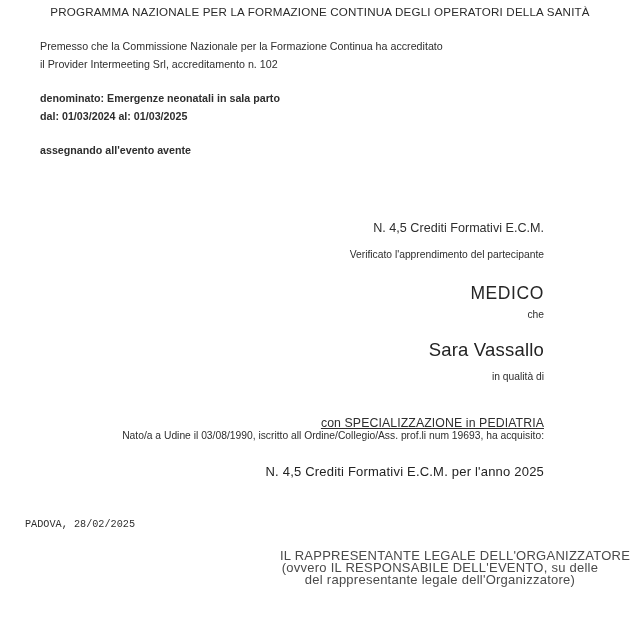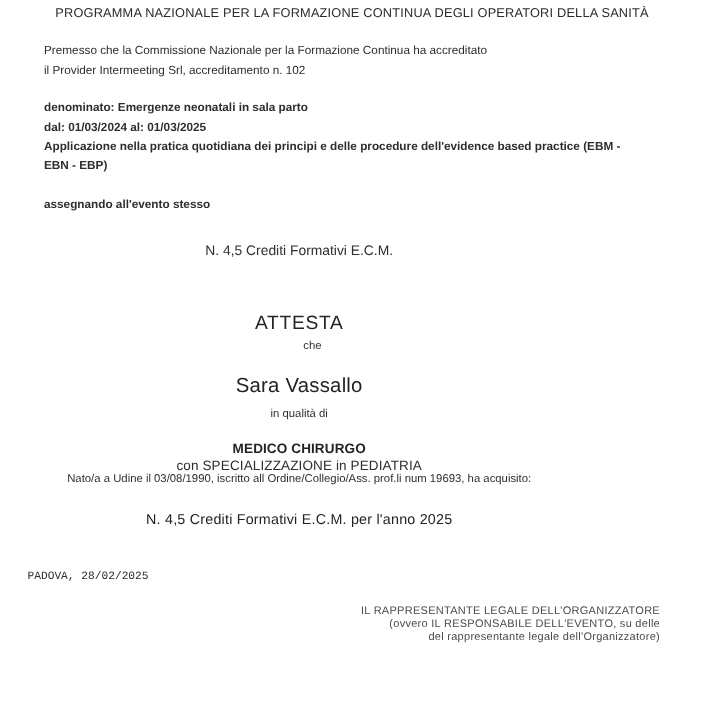--- a/index.html
+++ b/index.html
@@ -65,42 +65,41 @@
   }
   .spacer-para {
     height: 17px;
   }
 
   
   .center-line {
     position: absolute;
     left: 0;
     width: 544px;
-    text-align: center;
+    text-align: right;
     color: #2e2e2e;
     white-space: nowrap;
   }
   .credits-1 {
     top: 221px;
     font-size: 12.6px;
   }
   .verificato {
     top: 249px;
     font-size: 10.3px;
   }
   .attesta {
     top: 283px;
     font-size: 17.5px;
     letter-spacing: 0.6px;
     color: #262626;
   }
   .che {
     top: 309px;
     font-size: 10.3px;
-    padding-left: 12px;
   }
   .participant-name {
     top: 339px;
     font-size: 18.5px;
     letter-spacing: 0.2px;
     color: #232323;
   }
   .in-qualita {
     top: 371px;
     font-size: 10.3px;
@@ -110,20 +109,21 @@
     font-size: 12.3px;
     font-weight: bold;
     letter-spacing: 0.1px;
     color: #232323;
   }
   .role-sub {
     top: 416px;
     font-size: 12.3px;
     letter-spacing: 0.1px;
     color: #2e2e2e;
+    text-decoration: underline;
   }
   .birth-line {
     top: 430px;
     font-size: 10.3px;
   }
   .credits-2 {
     top: 464px;
     font-size: 13px;
     letter-spacing: 0.2px;
     color: #232323;
@@ -139,22 +139,22 @@
     white-space: nowrap;
     font-family: Liberation Mono, monospace;
   }
 
   
   .signature-block {
     position: absolute;
     right: 40px;
     top: 550px;
     width: 320px;
-    text-align: right;
-    font-size: 10px;
+    text-align: center;
+    font-size: 13px;
     line-height: 12.2px;
     color: #4a4a4a;
     letter-spacing: 0.25px;
   }
   .signature-block .sig-line {
     display: block;
     white-space: nowrap;
   }
 </style>
 </head>
@@ -168,43 +168,42 @@
 
     <div class="para">
       <span class="para-line">Premesso che la Commissione Nazionale per la Formazione Continua ha accreditato</span>
       <span class="para-line">il Provider Intermeeting Srl, accreditamento n. 102</span>
     </div>
 
 
     <div class="para tight">
       <span class="para-line">denominato: Emergenze neonatali in sala parto</span>
       <span class="para-line">dal: 01/03/2024 al: 01/03/2025</span>
-      <span class="para-wrap">Applicazione nella pratica quotidiana dei principi e delle procedure dell'evidence based practice (EBM - EBN - EBP)</span>
     </div>
 
     <div class="spacer-para"></div>
 
     <div class="para tight">
-      <span class="para-line">assegnando all'evento stesso</span>
+      <span class="para-line">assegnando all'evento avente</span>
     </div>
 
   </div>
 
   <div class="center-line credits-1">N. 4,5 Crediti Formativi E.C.M.</div>
 
-
-  <div class="center-line attesta">ATTESTA</div>
+  <div class="center-line verificato">Verificato l'apprendimento del partecipante</div>
+
+  <div class="center-line attesta">MEDICO</div>
 
   <div class="center-line che">che</div>
 
   <div class="center-line participant-name">Sara Vassallo</div>
 
   <div class="center-line in-qualita">in qualità di</div>
 
-  <div class="center-line role-main">MEDICO CHIRURGO</div>
 
   <div class="center-line role-sub">con SPECIALIZZAZIONE in PEDIATRIA</div>
 
   <div class="center-line birth-line">Nato/a a Udine il 03/08/1990, iscritto all Ordine/Collegio/Ass. prof.li num 19693, ha acquisito:</div>
 
   <div class="center-line credits-2">N. 4,5 Crediti Formativi E.C.M. per l'anno 2025</div>
 
   <div class="place-date">PADOVA, 28/02/2025</div>
 
   <div class="signature-block">

